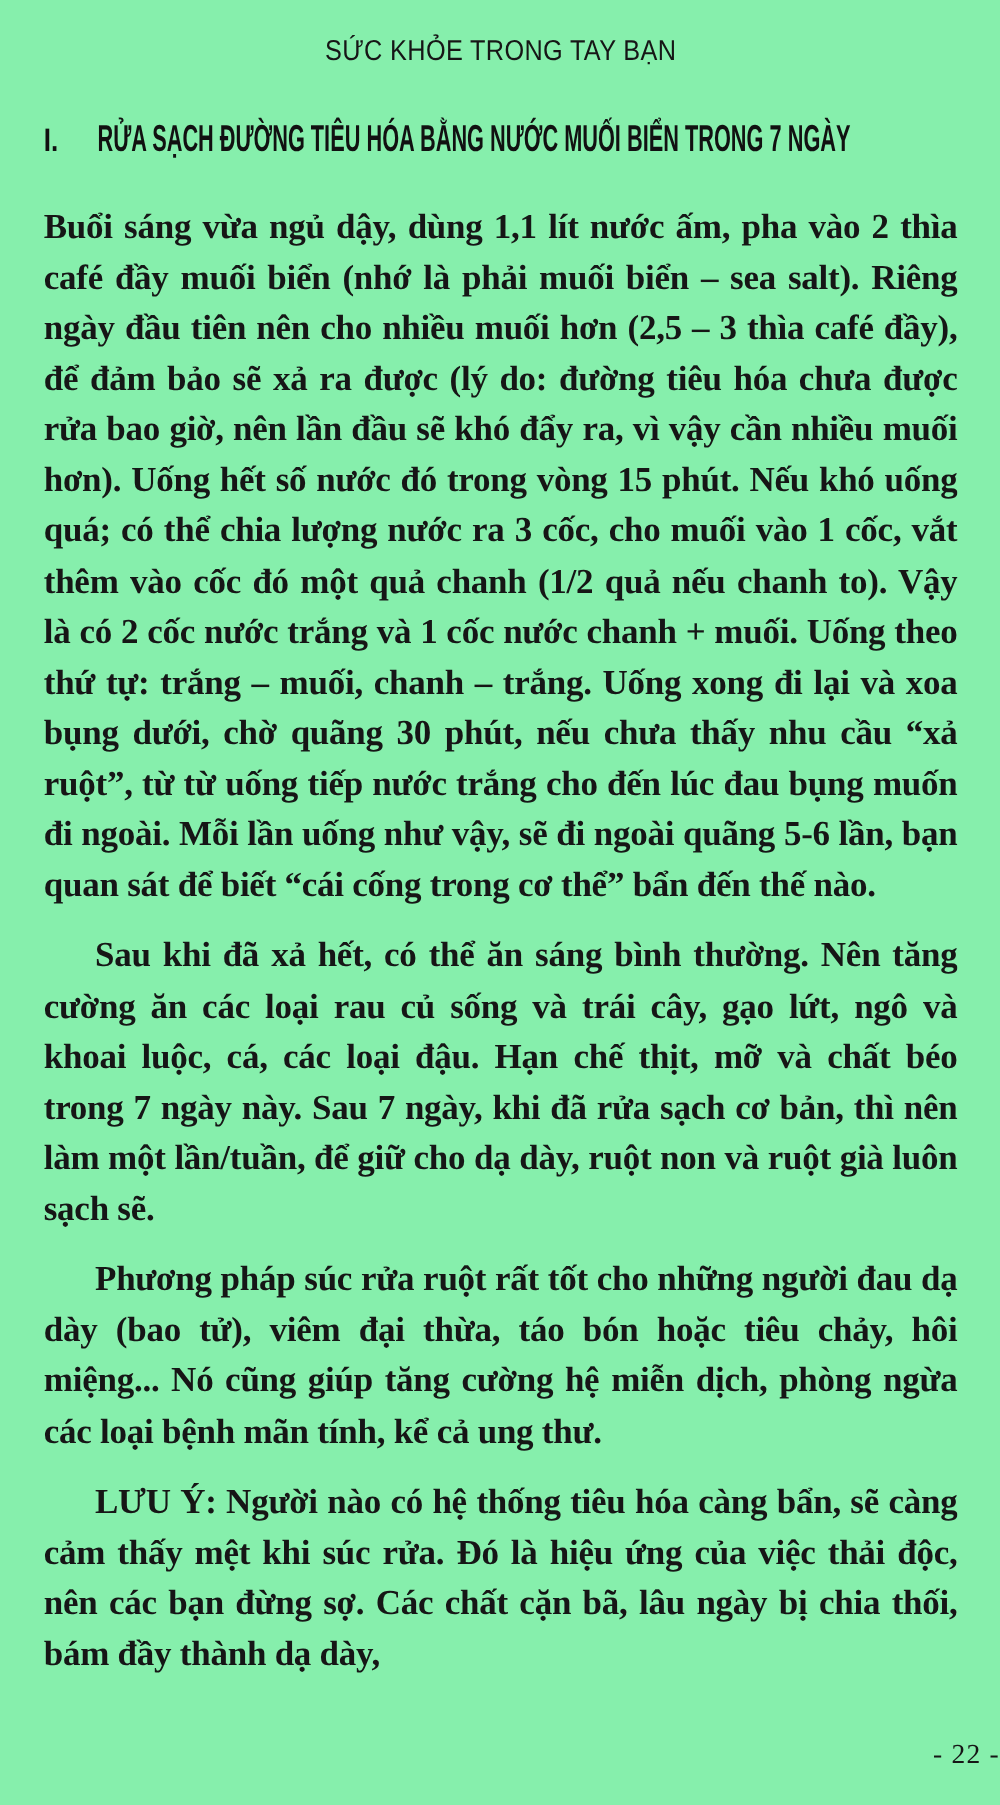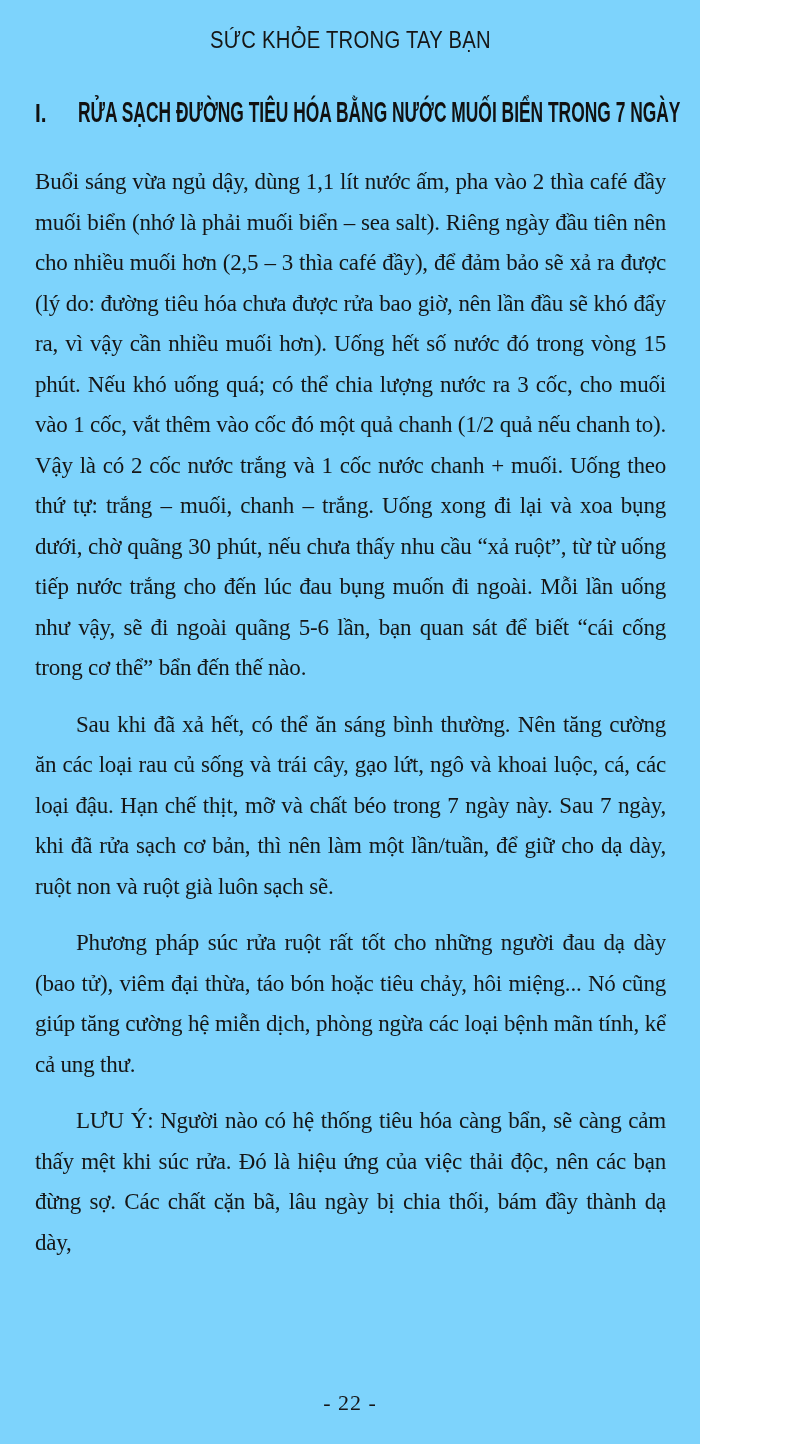--- a/index.html
+++ b/index.html
@@ -5,24 +5,24 @@
 <style>
   * { margin: 0; padding: 0; box-sizing: border-box; }
   html, body { width: 800px; }
   body {
     background: #ffffff;
     font-family: "Liberation Serif", "DejaVu Serif", serif;
     color: #1a1a1a;
   }
   .page {
     position: relative;
-    width: 700px;
+    width: 800px;
     height: 1444px;
     overflow: hidden;
-    background: #7dd3fc;
+    background: #86efac;
     padding: 27px 34px 0 35px;
   }
   .running-header {
     font-family: "Liberation Sans", "DejaVu Sans", sans-serif;
     font-size: 23px;
     line-height: 26px;
     text-align: center;
     letter-spacing: 0.3px;
     transform: scaleX(0.88);
     color: #161616;
@@ -50,34 +50,35 @@
     letter-spacing: 0px;
     transform: scaleX(0.58);
     transform-origin: left bottom;
   }
   .body-text {
     margin-top: 33px;
     height: 1215px;
     overflow: hidden;
   }
   .body-text p {
-    font-size: 23px;
+    font-size: 28px;
     line-height: 40.5px;
     letter-spacing: -0.2px;
     text-align: justify;
     margin-bottom: 16px;
     color: #161616;
+    font-weight: bold;
   }
   .body-text p.indent { text-indent: 41px; }
   .page-number {
     position: absolute;
     left: 0;
     right: 0;
     bottom: 28px;
-    text-align: center;
+    text-align: right;
     font-size: 22px;
     letter-spacing: 1px;
     color: #161616;
   }
 </style>
 </head>
 <body>
 
 <div class="page">
 

